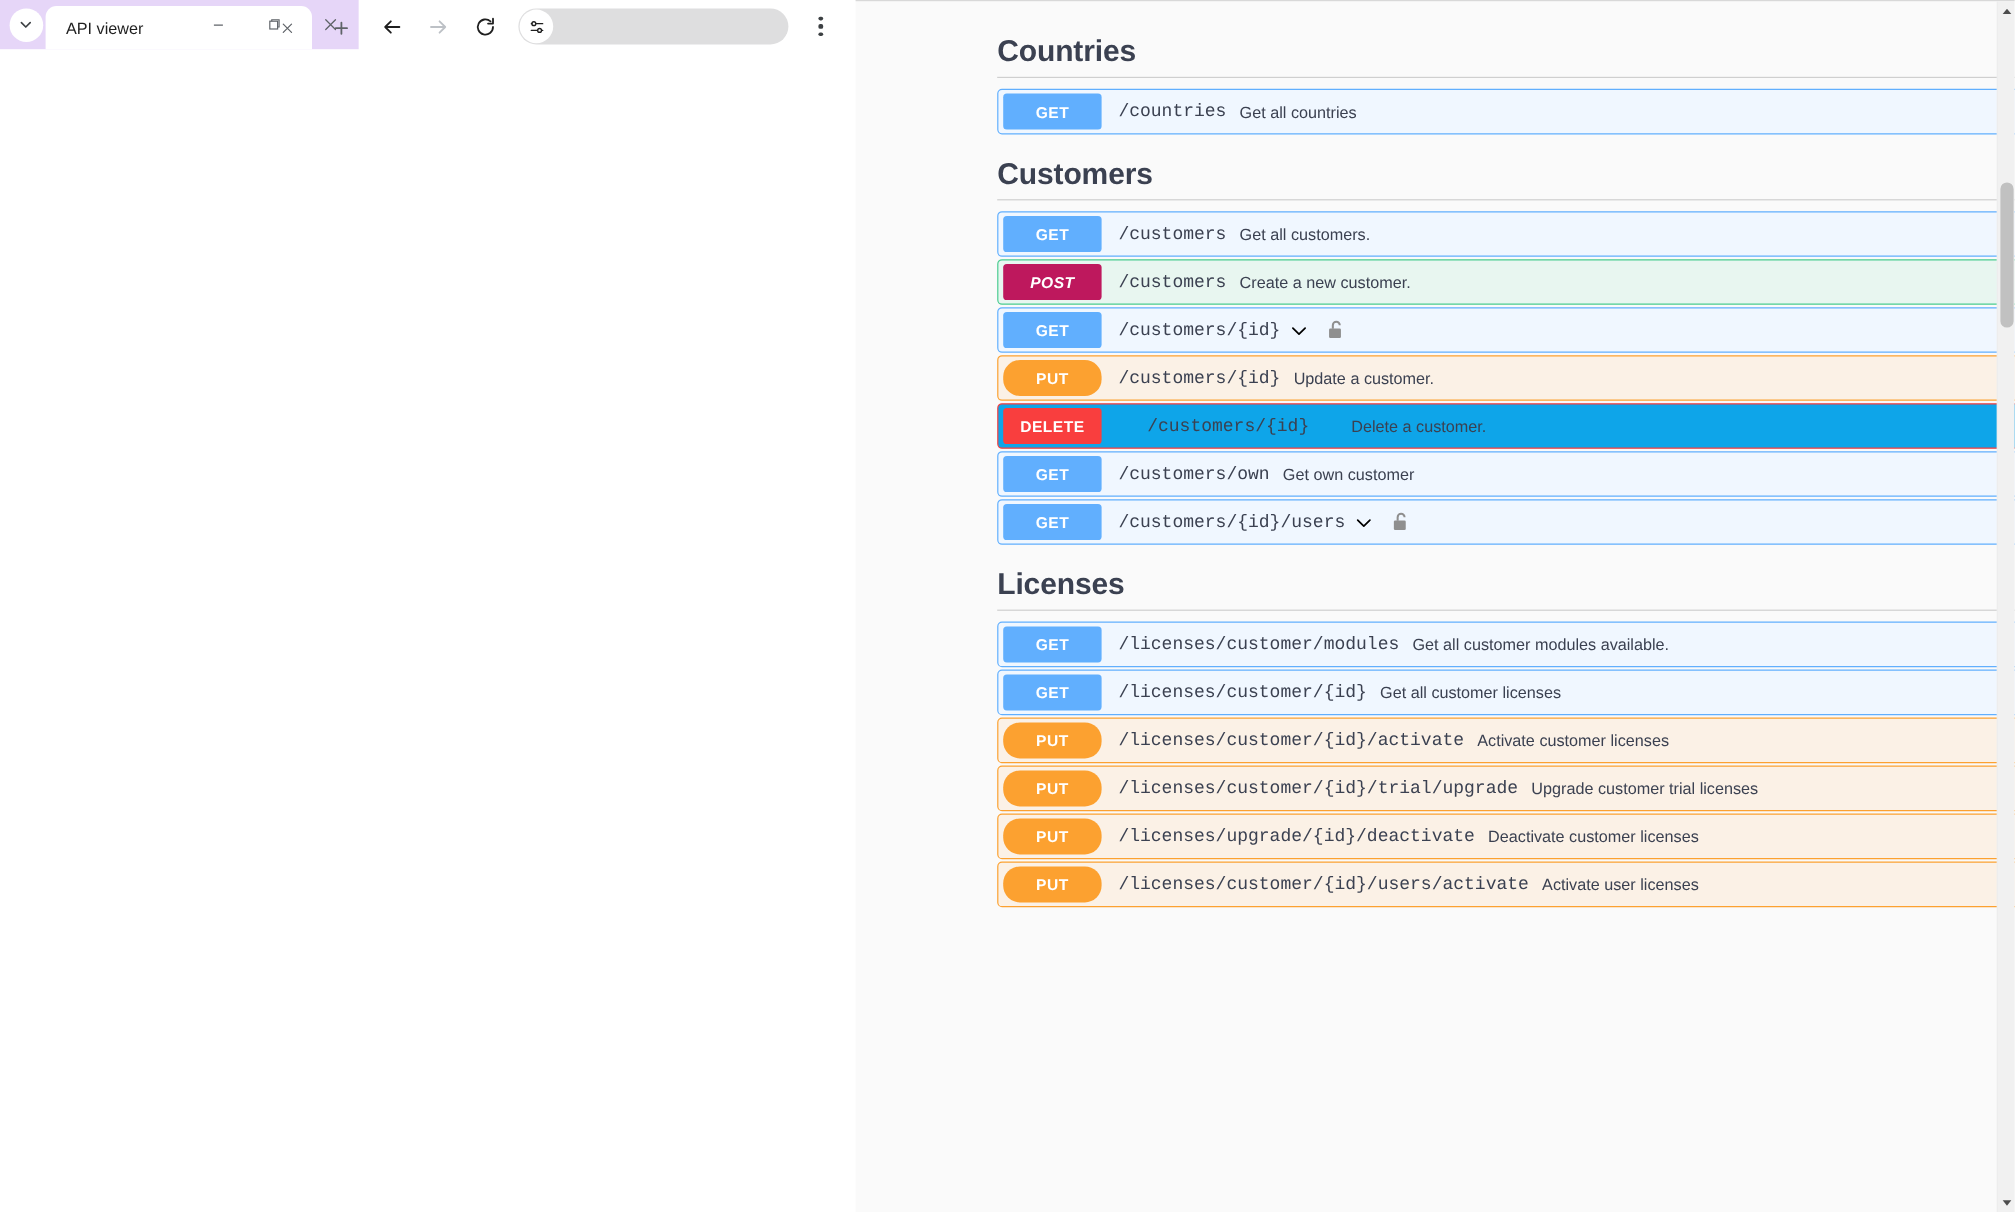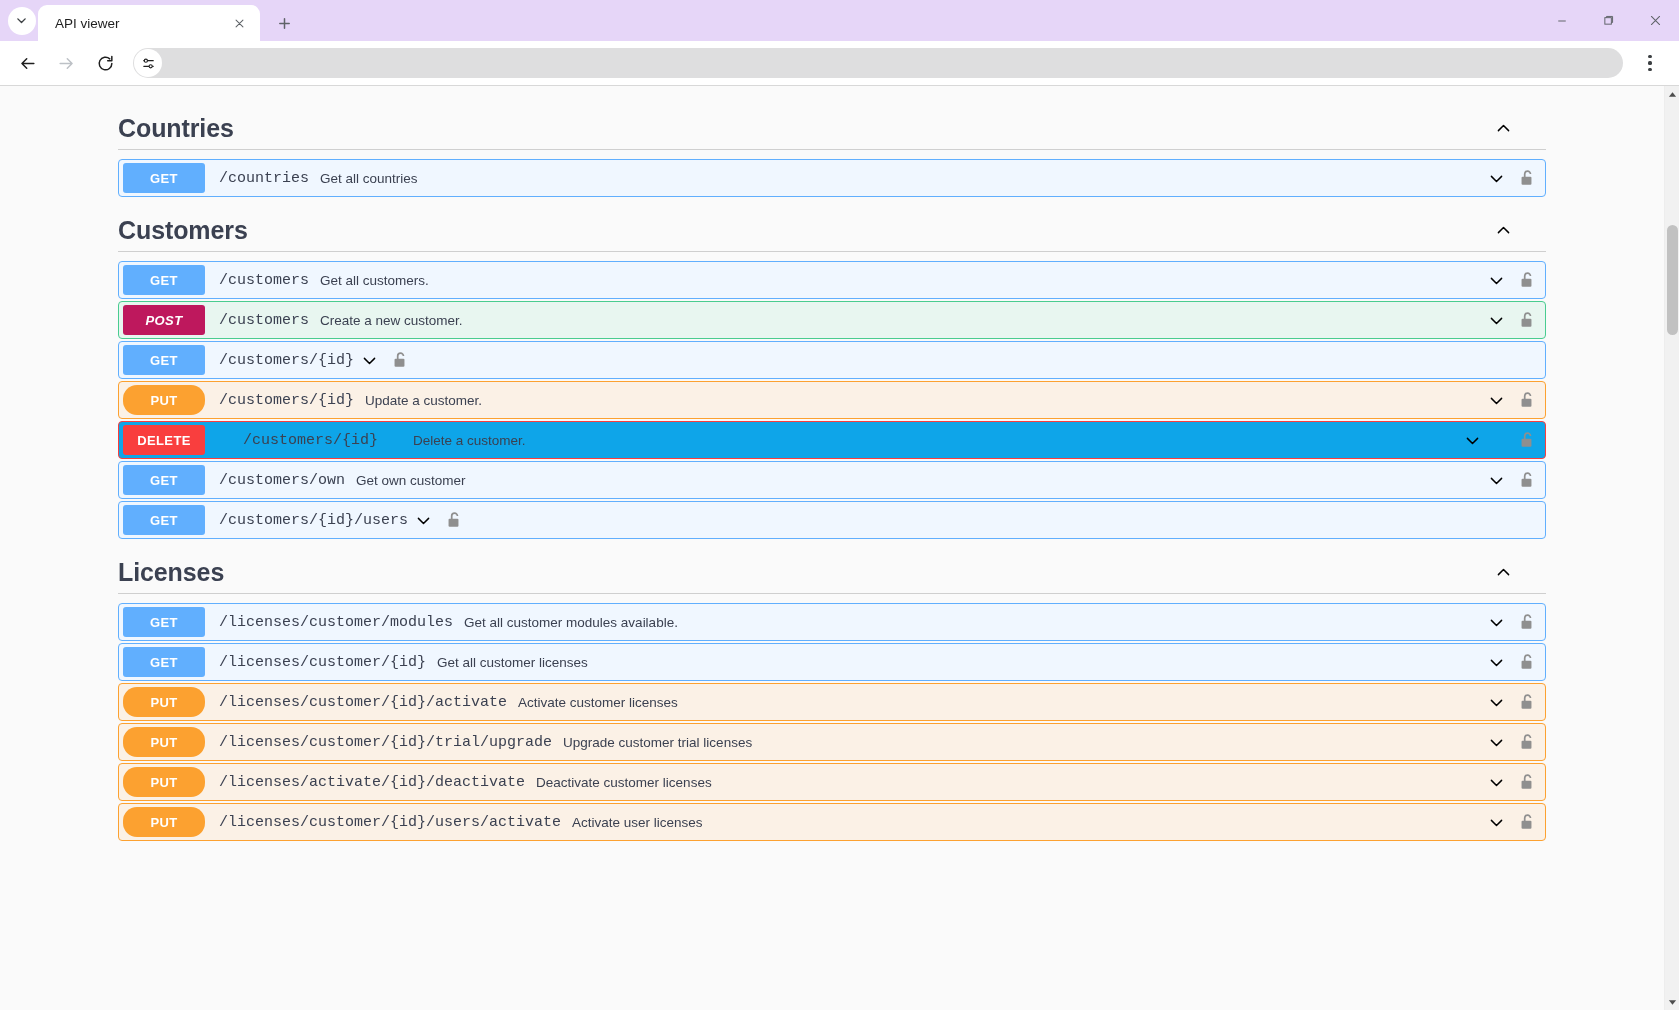--- a/index.html
+++ b/index.html
@@ -4,21 +4,21 @@
 <style>
   * { box-sizing: border-box; margin: 0; padding: 0; }
   html, body {
     width: 1679px; height: 1010px;
     overflow: hidden;
     font-family: "Liberation Sans", sans-serif;
     background: #ffffff;
   }
 
   
-  .browser { width: 1679px; height: 1010px; display: flex; flex-direction: column; }
+  .browser { width: 1679px; height: 1010px; display: flex; }
 
   .titlebar {
     height: 41px;
     background: #e6d6f8;
     display: flex;
     align-items: flex-end;
     position: relative;
     flex: 0 0 41px;
   }
   .tab-strip-left {
@@ -551,21 +551,21 @@
               </div>
               <div class="op-lock">
                 <svg width="15" height="18" viewBox="0 0 16 20">
                   <path d="M6 8.8 V5.6 a3.2 3.2 0 0 1 6.4 0" fill="none" stroke="#8f8f8f" stroke-width="1.9"></path>
                   <rect x="2.5" y="8.5" width="11" height="9" rx="1.2" fill="#8f8f8f"></rect>
                 </svg>
               </div>
             </div>
             <div class="op m-put">
               <div class="op-method">PUT</div>
-              <div class="op-path">/licenses/activate/{id}/deactivate</div>
+              <div class="op-path">/licenses/upgrade/{id}/deactivate</div>
               <div class="op-desc">Deactivate customer licenses</div>
               <div class="op-chev">
                 <svg width="17" height="17" viewBox="0 0 20 20">
                   <path d="M4 7.5 L10 13.5 L16 7.5" fill="none" stroke="#000" stroke-width="1.7" stroke-linecap="round" stroke-linejoin="round"></path>
                 </svg>
               </div>
               <div class="op-lock">
                 <svg width="15" height="18" viewBox="0 0 16 20">
                   <path d="M6 8.8 V5.6 a3.2 3.2 0 0 1 6.4 0" fill="none" stroke="#8f8f8f" stroke-width="1.9"></path>
                   <rect x="2.5" y="8.5" width="11" height="9" rx="1.2" fill="#8f8f8f"></rect>

